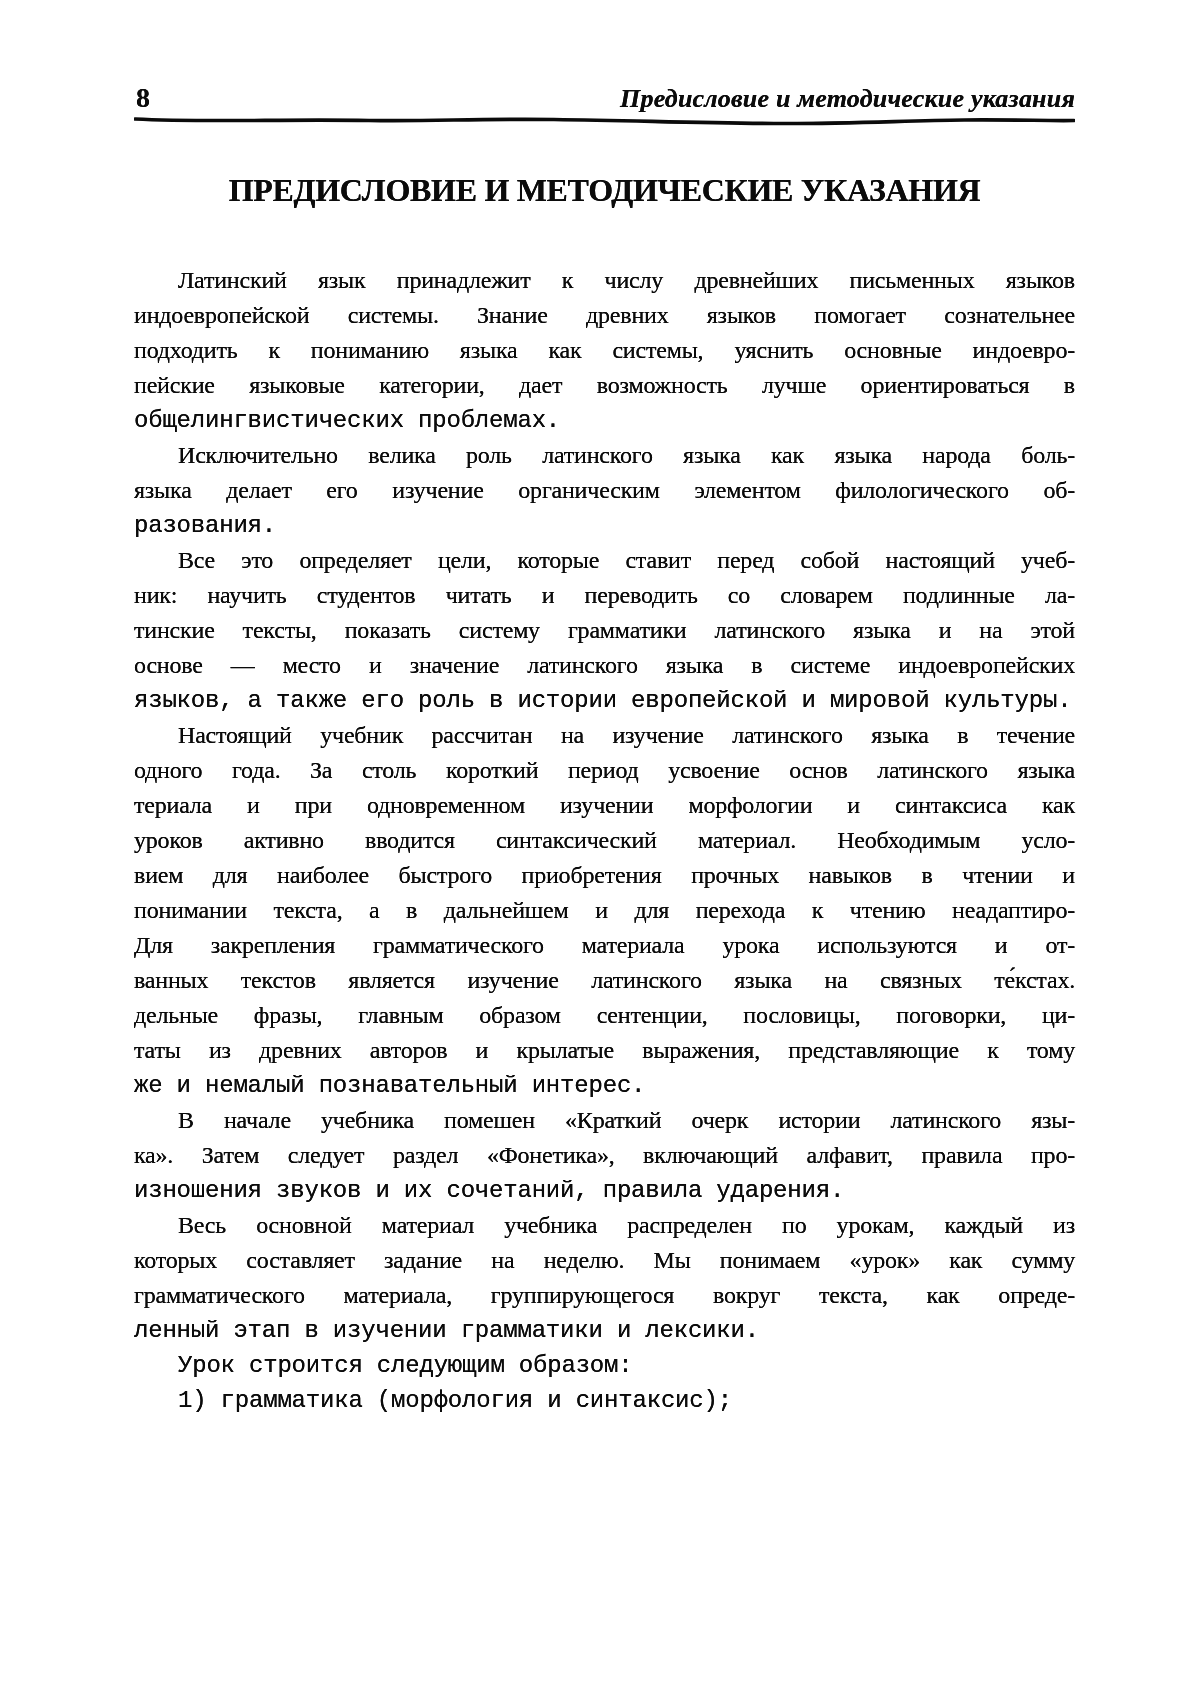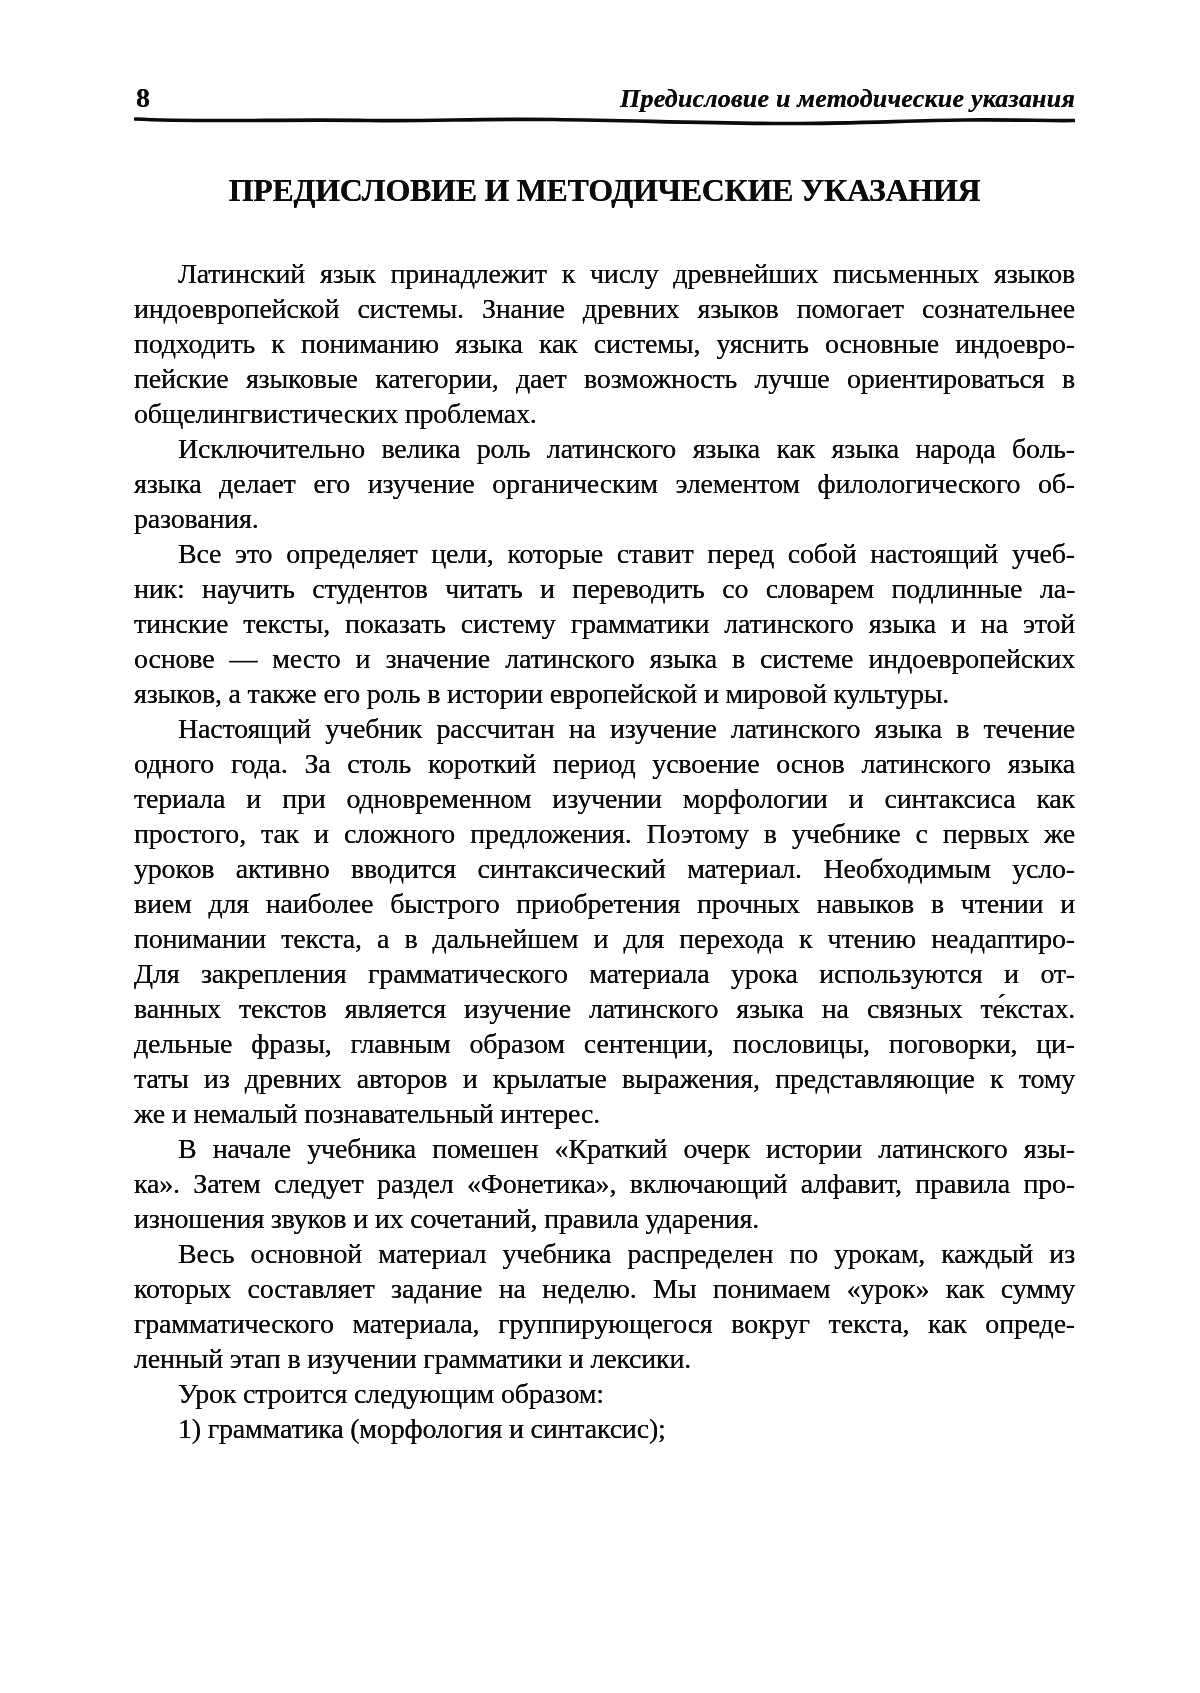--- a/index.html
+++ b/index.html
@@ -30,29 +30,29 @@
 
   
   .title {
     top: 170px;
     text-align: center;
     font-size: 32px; font-weight: bold;
     line-height: 40px; letter-spacing: -0.3px;
   }
 
   
-  .body-text { top: 256px; font-size: 28px; }
+  .body-text { top: 263px; font-size: 24px; }
   .line {
     height: 35px; line-height: 35px;
     letter-spacing: -0.2px;
     text-align: justify;
     text-align-last: justify;
     overflow: visible;
   }
-  .line.last { text-align-last: left; }
+  .line.last { text-align-last: left; font-family: Liberation Mono, monospace; }
   .line.indent { text-indent: 44px; }
 </style>
 </head>
 <body>
 
 <div class="page">
 
   <div class="col header">
     <div class="page-number">8</div>
     <div class="running-title">Предисловие и методические указания</div>
@@ -77,21 +77,20 @@
       <div class="line">языка делает его изучение органическим элементом филологического об-</div>
       <div class="line last">разования.</div>
       <div class="line indent">Все это определяет цели, которые ставит перед собой настоящий учеб-</div>
       <div class="line">ник: научить студентов читать и переводить со словарем подлинные ла-</div>
       <div class="line">тинские тексты, показать систему грамматики латинского языка и на этой</div>
       <div class="line">основе — место и значение латинского языка в системе индоевропейских</div>
       <div class="line last">языков, а также его роль в истории европейской и мировой культуры.</div>
       <div class="line indent">Настоящий учебник рассчитан на изучение латинского языка в течение</div>
       <div class="line">одного года. За столь короткий период усвоение основ латинского языка</div>
       <div class="line">териала и при одновременном изучении морфологии и синтаксиса как</div>
-      <div class="line">простого, так и сложного предложения. Поэтому в учебнике с первых же</div>
       <div class="line">уроков активно вводится синтаксический материал. Необходимым усло-</div>
       <div class="line">вием для наиболее быстрого приобретения прочных навыков в чтении и</div>
       <div class="line">понимании текста, а в дальнейшем и для перехода к чтению неадаптиро-</div>
       <div class="line">Для закрепления грамматического материала урока используются и от-</div>
       <div class="line">ванных текстов является изучение латинского языка на связных те́кстах.</div>
       <div class="line">дельные фразы, главным образом сентенции, пословицы, поговорки, ци-</div>
       <div class="line">таты из древних авторов и крылатые выражения, представляющие к тому</div>
       <div class="line last">же и немалый познавательный интерес.</div>
       <div class="line indent">В начале учебника помешен «Краткий очерк истории латинского язы-</div>
       <div class="line">ка». Затем следует раздел «Фонетика», включающий алфавит, правила про-</div>

